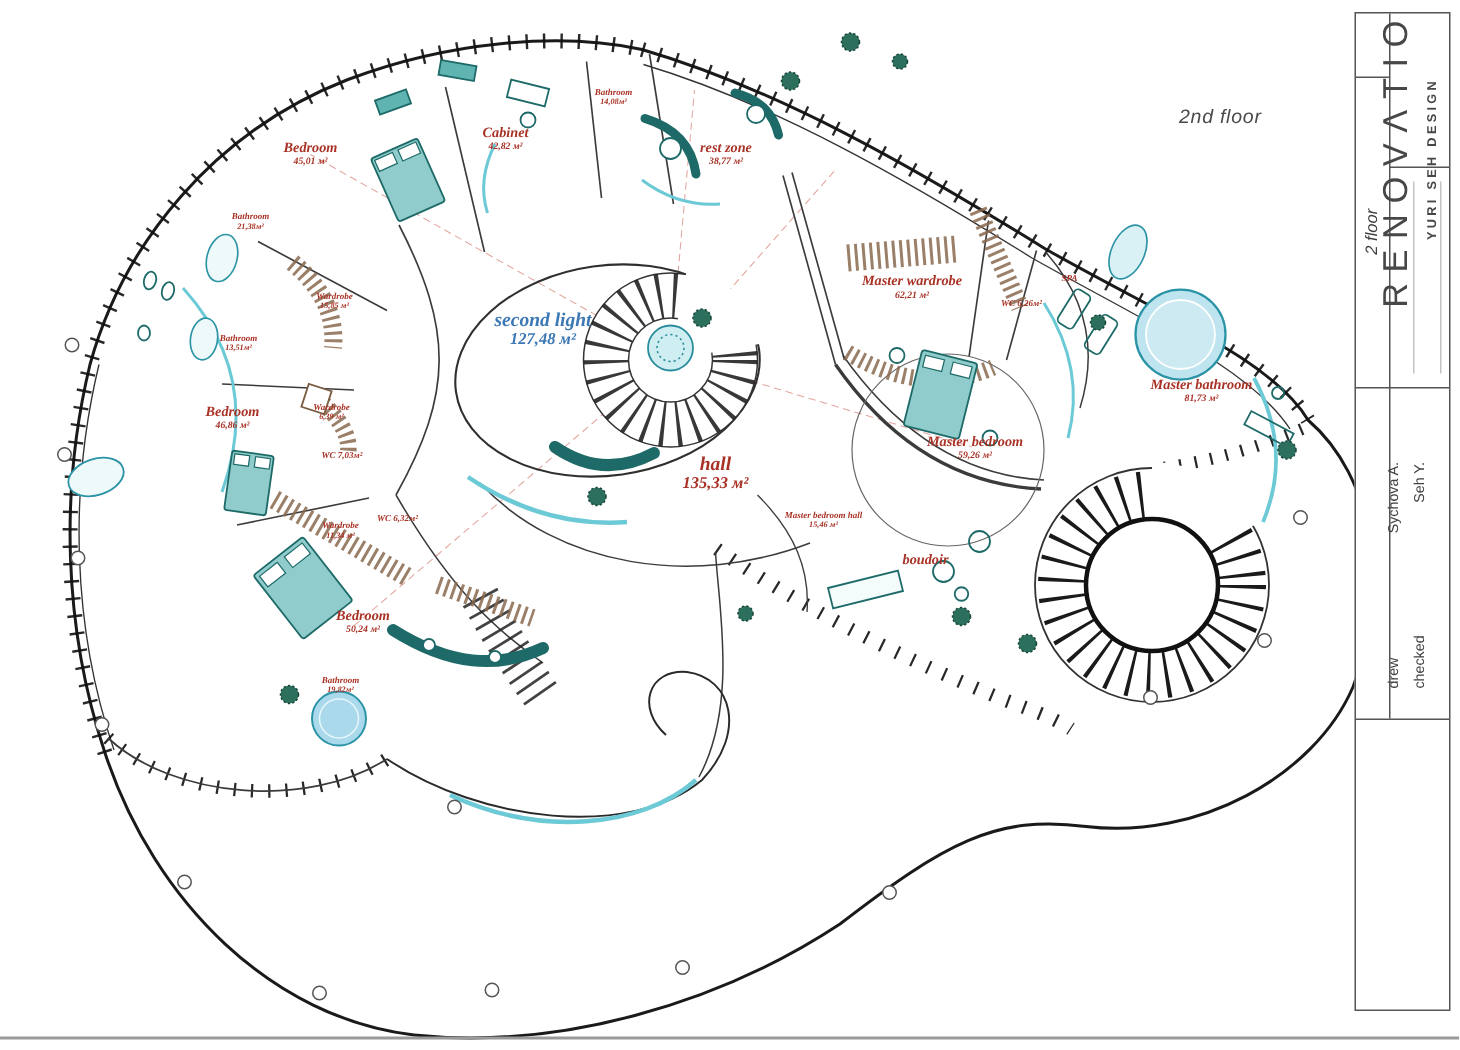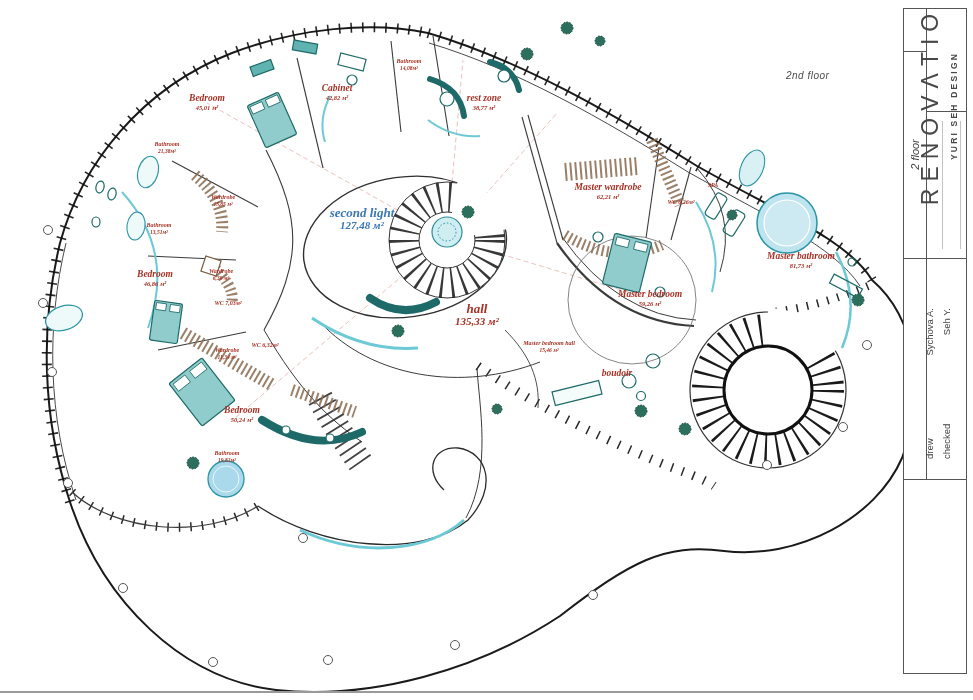--- a/index.html
+++ b/index.html
@@ -1,21 +1,21 @@
 <!DOCTYPE html>
 <html><head>
 <meta charset="utf-8">
 <style>
   html,body{margin:0;padding:0;background:#fff;}
   .sheet{position:relative;width:973px;height:700px;background:#fff;overflow:hidden;
          font-family:"Liberation Sans",sans-serif;}
   svg text.room{font-family:"Liberation Serif",serif;font-style:italic;fill:#a93226;}
   svg text.room.blue{fill:#3c78b4;}
   svg text .nm{font-weight:bold;}
-  .floor-note{position:absolute;left:786px;top:70px;font-size:10px;font-style:italic;
+  .floor-note{position:absolute;left:786px;top:70px;font-size:13px;font-style:italic;
               color:#4a4a4a;letter-spacing:.5px;}
   .bottom-frame{position:absolute;left:0;right:0;top:691px;height:2px;background:#9a9a9a;}
   .titleblock{position:absolute;left:903px;top:8px;width:64px;height:666px;
               border:1.2px solid #555;box-sizing:border-box;background:#fff;}
   .tb-line{position:absolute;background:#555;}
   .tb-dec{position:absolute;width:1px;background:#c2c2c2;}
   .rot{position:absolute;transform-origin:0 0;transform:rotate(-90deg);white-space:nowrap;color:#3f3f3f;}
   .tb-floor{left:1px;top:249px;width:207px;height:20px;font-size:11px;font-style:italic;
             display:flex;align-items:center;justify-content:center;}
   .tb-row{height:13px;font-size:9.5px;display:flex;justify-content:space-between;

